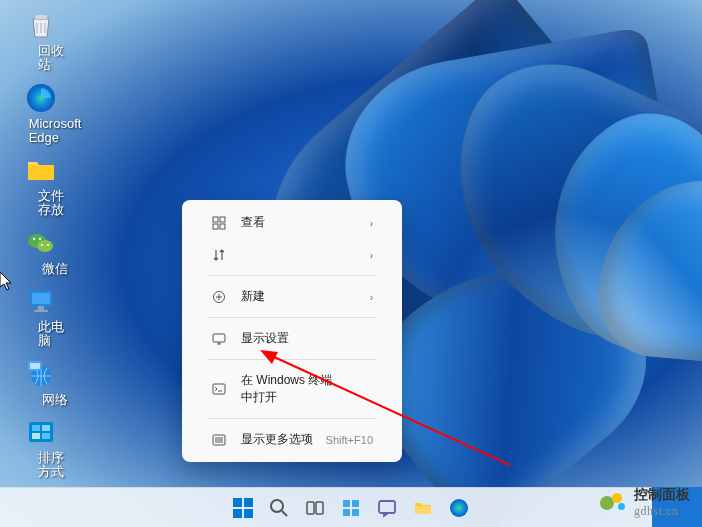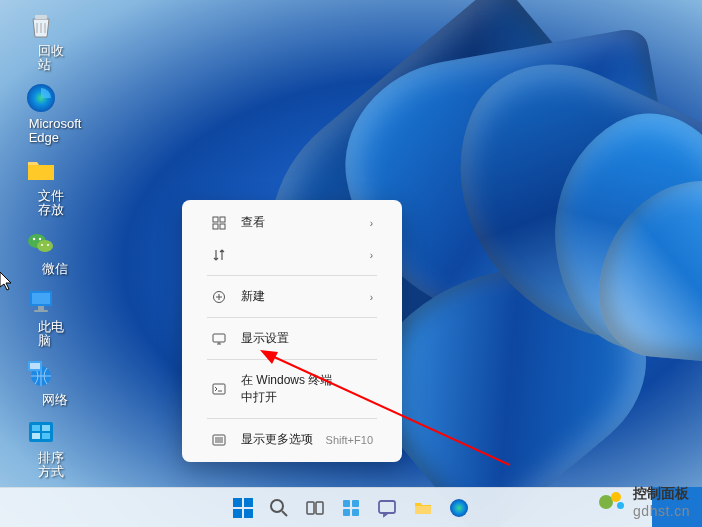--- a/index.html
+++ b/index.html
@@ -175,21 +175,21 @@
     }
     .wm-logo {
       width: 28px;
       height: 20px;
       position: relative;
     }
     .wm-dot { position: absolute; border-radius: 50%; }
     .wm-d1 { width: 14px; height: 14px; background: #7cb342; left: 0; top: 3px; }
     .wm-d2 { width: 10px; height: 10px; background: #ffc107; left: 12px; top: 0; }
     .wm-d3 { width: 7px; height: 7px; background: #29b6f6; left: 18px; top: 10px; }
-    .wm-sub { font-size: 14px; color: #888; font-weight: normal; letter-spacing: 0.5px; }
+    .wm-sub { font-size: 12px; color: #888; font-weight: normal; letter-spacing: 0.5px; font-family: Liberation Serif, serif; }
     
     .cursor-arrow {
       position: absolute;
       left: 0px;
       top: 272px;
       pointer-events: none;
     }
   </style>
 </head>
 <body>

